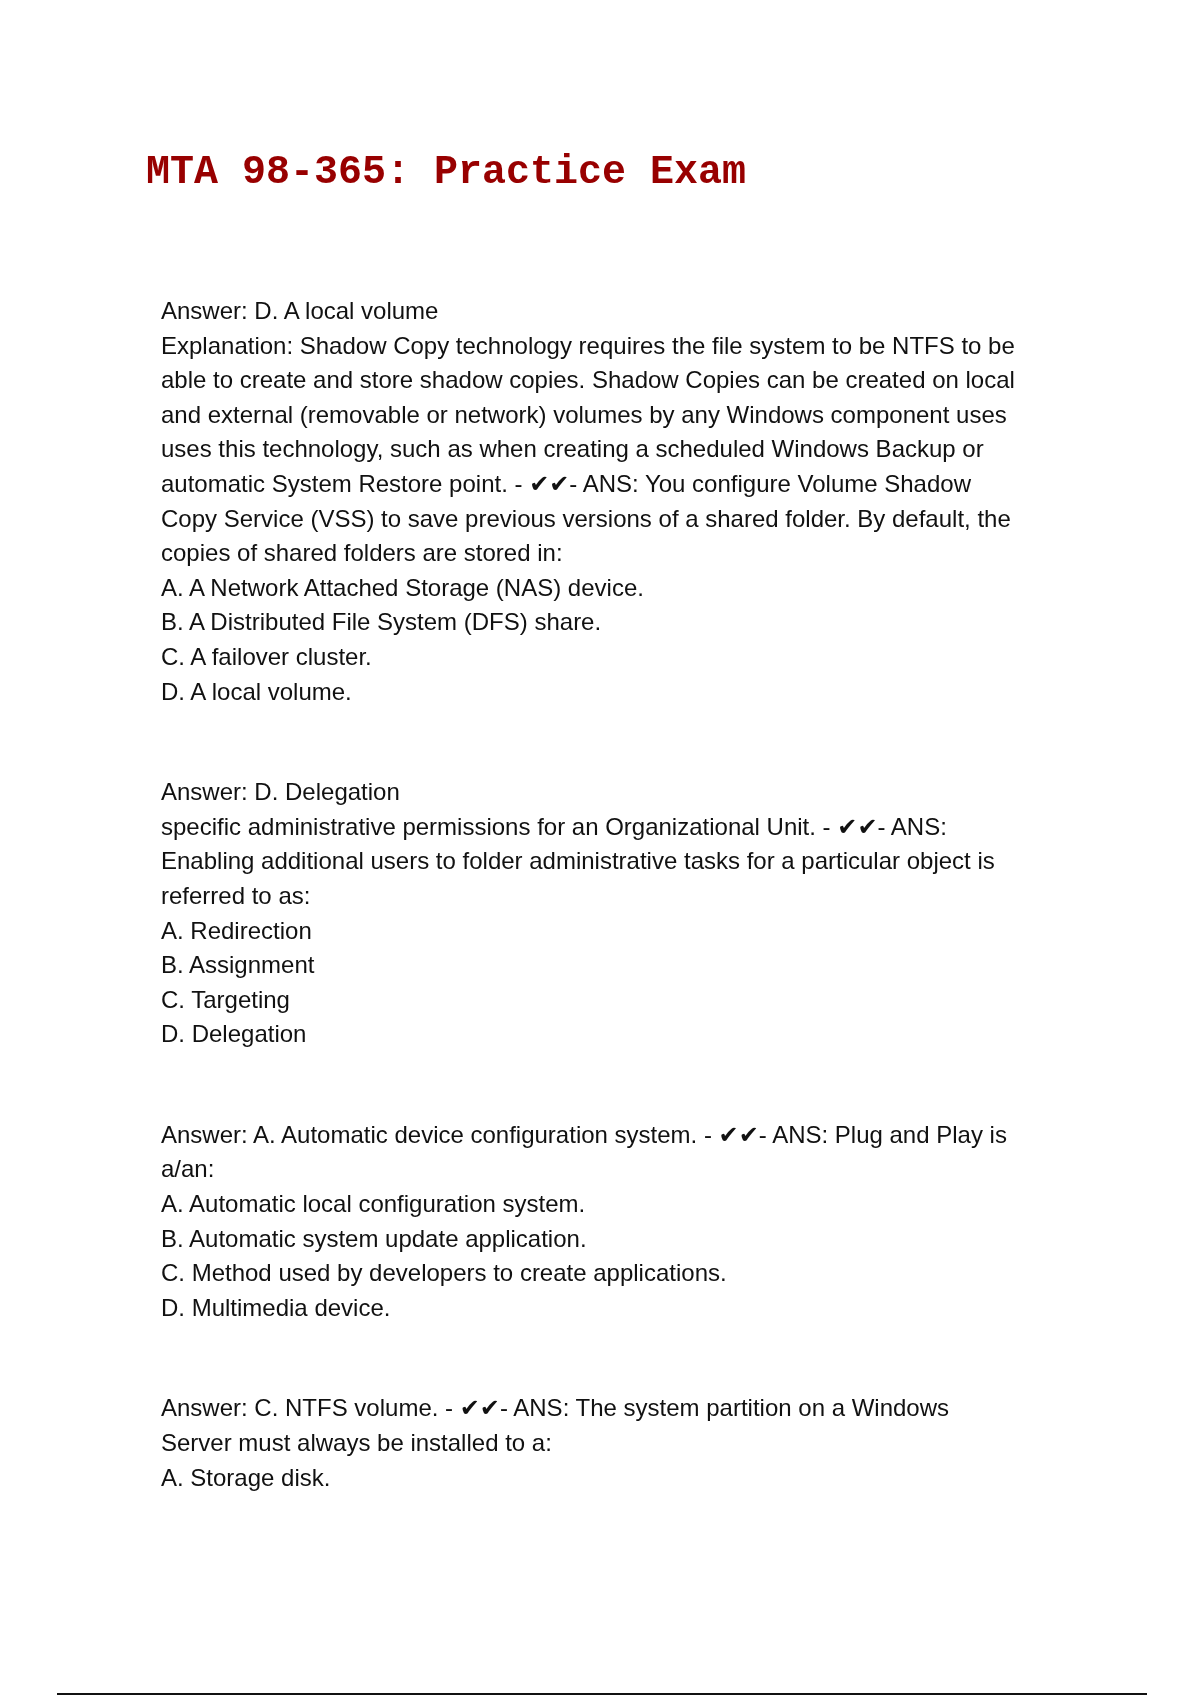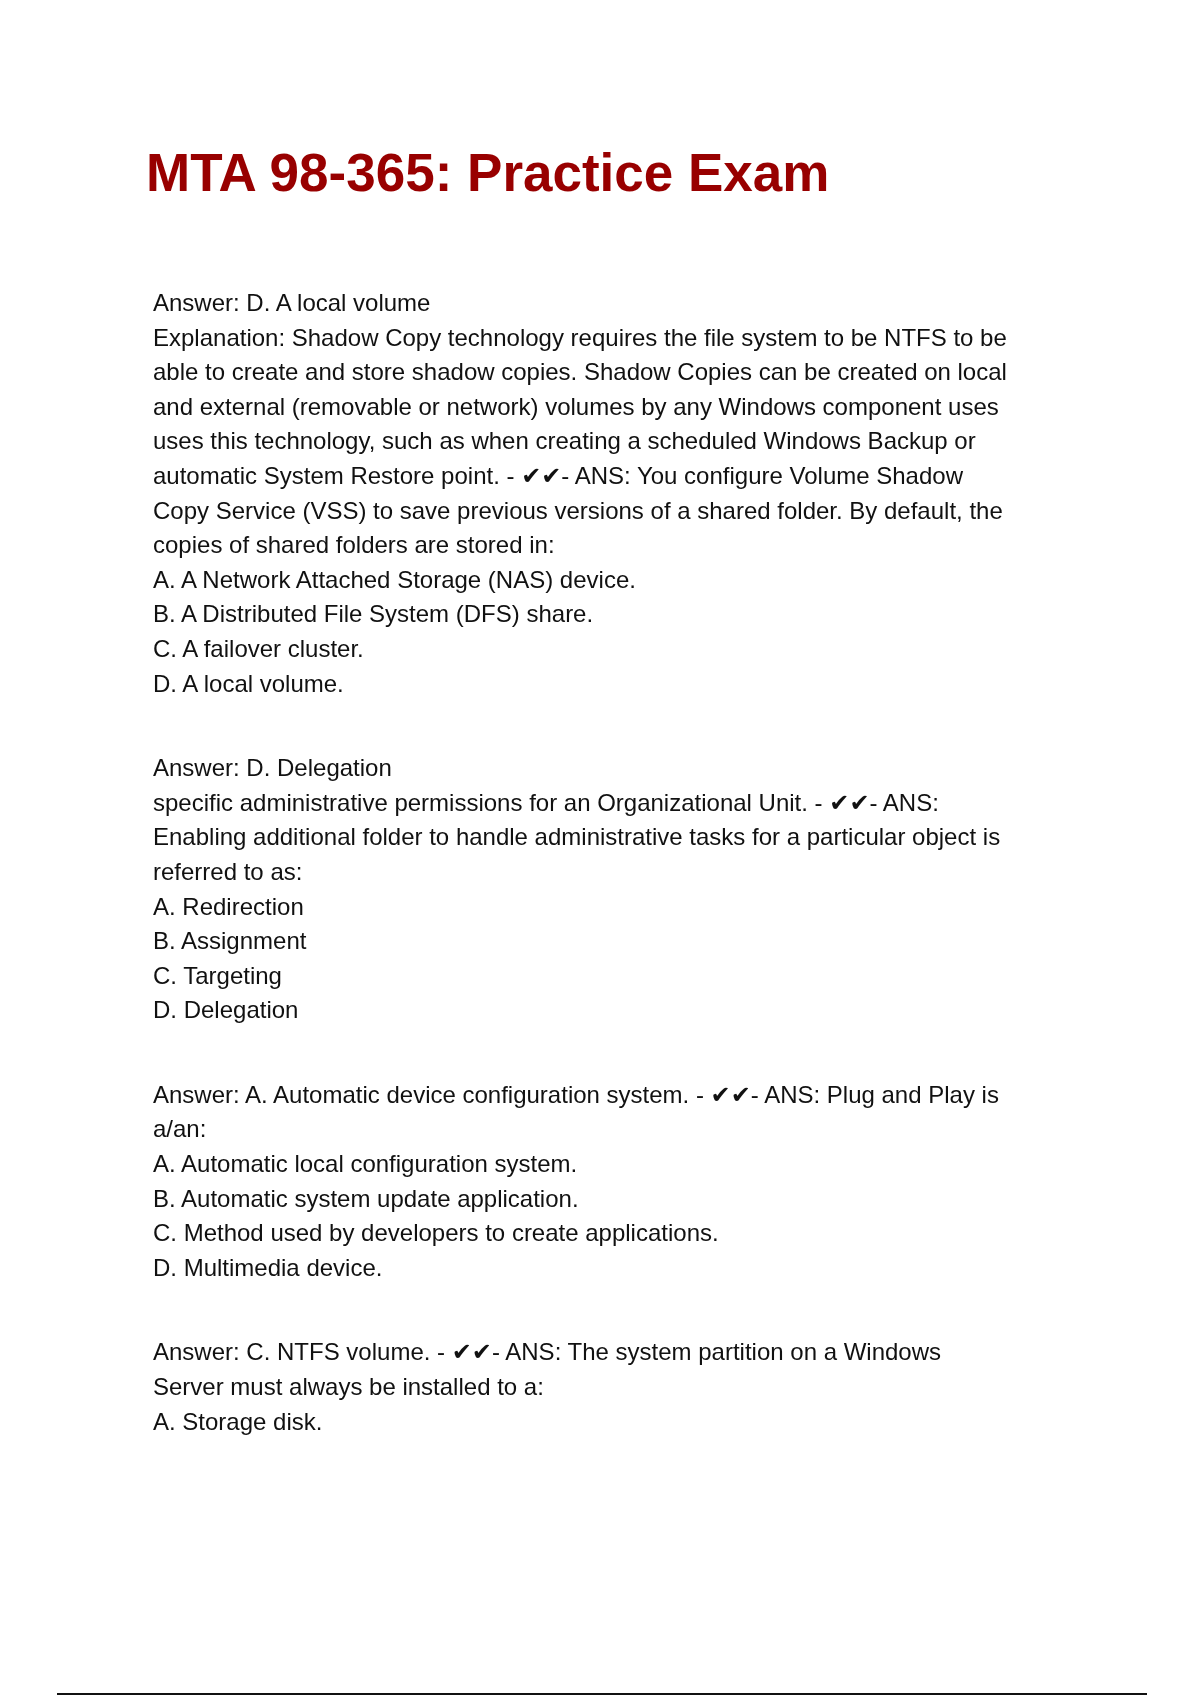--- a/index.html
+++ b/index.html
@@ -1,19 +1,19 @@
 <!DOCTYPE html>
 <html><head>
 <meta charset="utf-8">
 <style>
   html, body { margin: 0; padding: 0; background: #ffffff; }
   body { width: 1200px; height: 1700px; position: relative; overflow: hidden; font-family: "Liberation Sans", sans-serif; }
-  .page-title { position: absolute; left: 146px; top: 148px; margin: 0; font-size: 53px; font-weight: bold; color: #980000; line-height: 50px; letter-spacing: 0px; }
+  .page-title { position: absolute; left: 146px; top: 148px; margin: 0; font-size: 40px; font-weight: bold; color: #980000; line-height: 50px; letter-spacing: 0px; font-family: Liberation Mono, monospace; }
   .content { position: absolute; left: 146px; top: 279px; width: 960px; font-size: 24px; line-height: 34.6px; color: #111111; }
-  .block { margin: 7px; }
+  .block { margin: 15px; }
   .line { display: block; white-space: nowrap; }
   .gap { height: 36px; }
   .footer-rule { position: absolute; left: 57px; top: 1693px; width: 1090px; height: 0; border-top: 2px solid #111111; }
 </style>
 </head>
 <body>
 
 <h1 class="page-title">MTA 98-365: Practice Exam</h1>
 
 <div class="content">
@@ -28,21 +28,21 @@
     <span class="line">copies of shared folders are stored in:</span>
     <span class="line">A. A Network Attached Storage (NAS) device.</span>
     <span class="line">B. A Distributed File System (DFS) share.</span>
     <span class="line">C. A failover cluster.</span>
     <span class="line">D. A local volume.</span>
   </p>
   <div class="gap"></div>
   <p class="block">
     <span class="line">Answer: D. Delegation</span>
     <span class="line">specific administrative permissions for an Organizational Unit. - ✔✔- ANS:</span>
-    <span class="line">Enabling additional folder to handle administrative tasks for a particular object is</span>
+    <span class="line">Enabling additional users to folder administrative tasks for a particular object is</span>
     <span class="line">referred to as:</span>
     <span class="line">A. Redirection</span>
     <span class="line">B. Assignment</span>
     <span class="line">C. Targeting</span>
     <span class="line">D. Delegation</span>
   </p>
   <div class="gap"></div>
   <p class="block">
     <span class="line">Answer: A. Automatic device configuration system. - ✔✔- ANS: Plug and Play is</span>
     <span class="line">a/an:</span>

